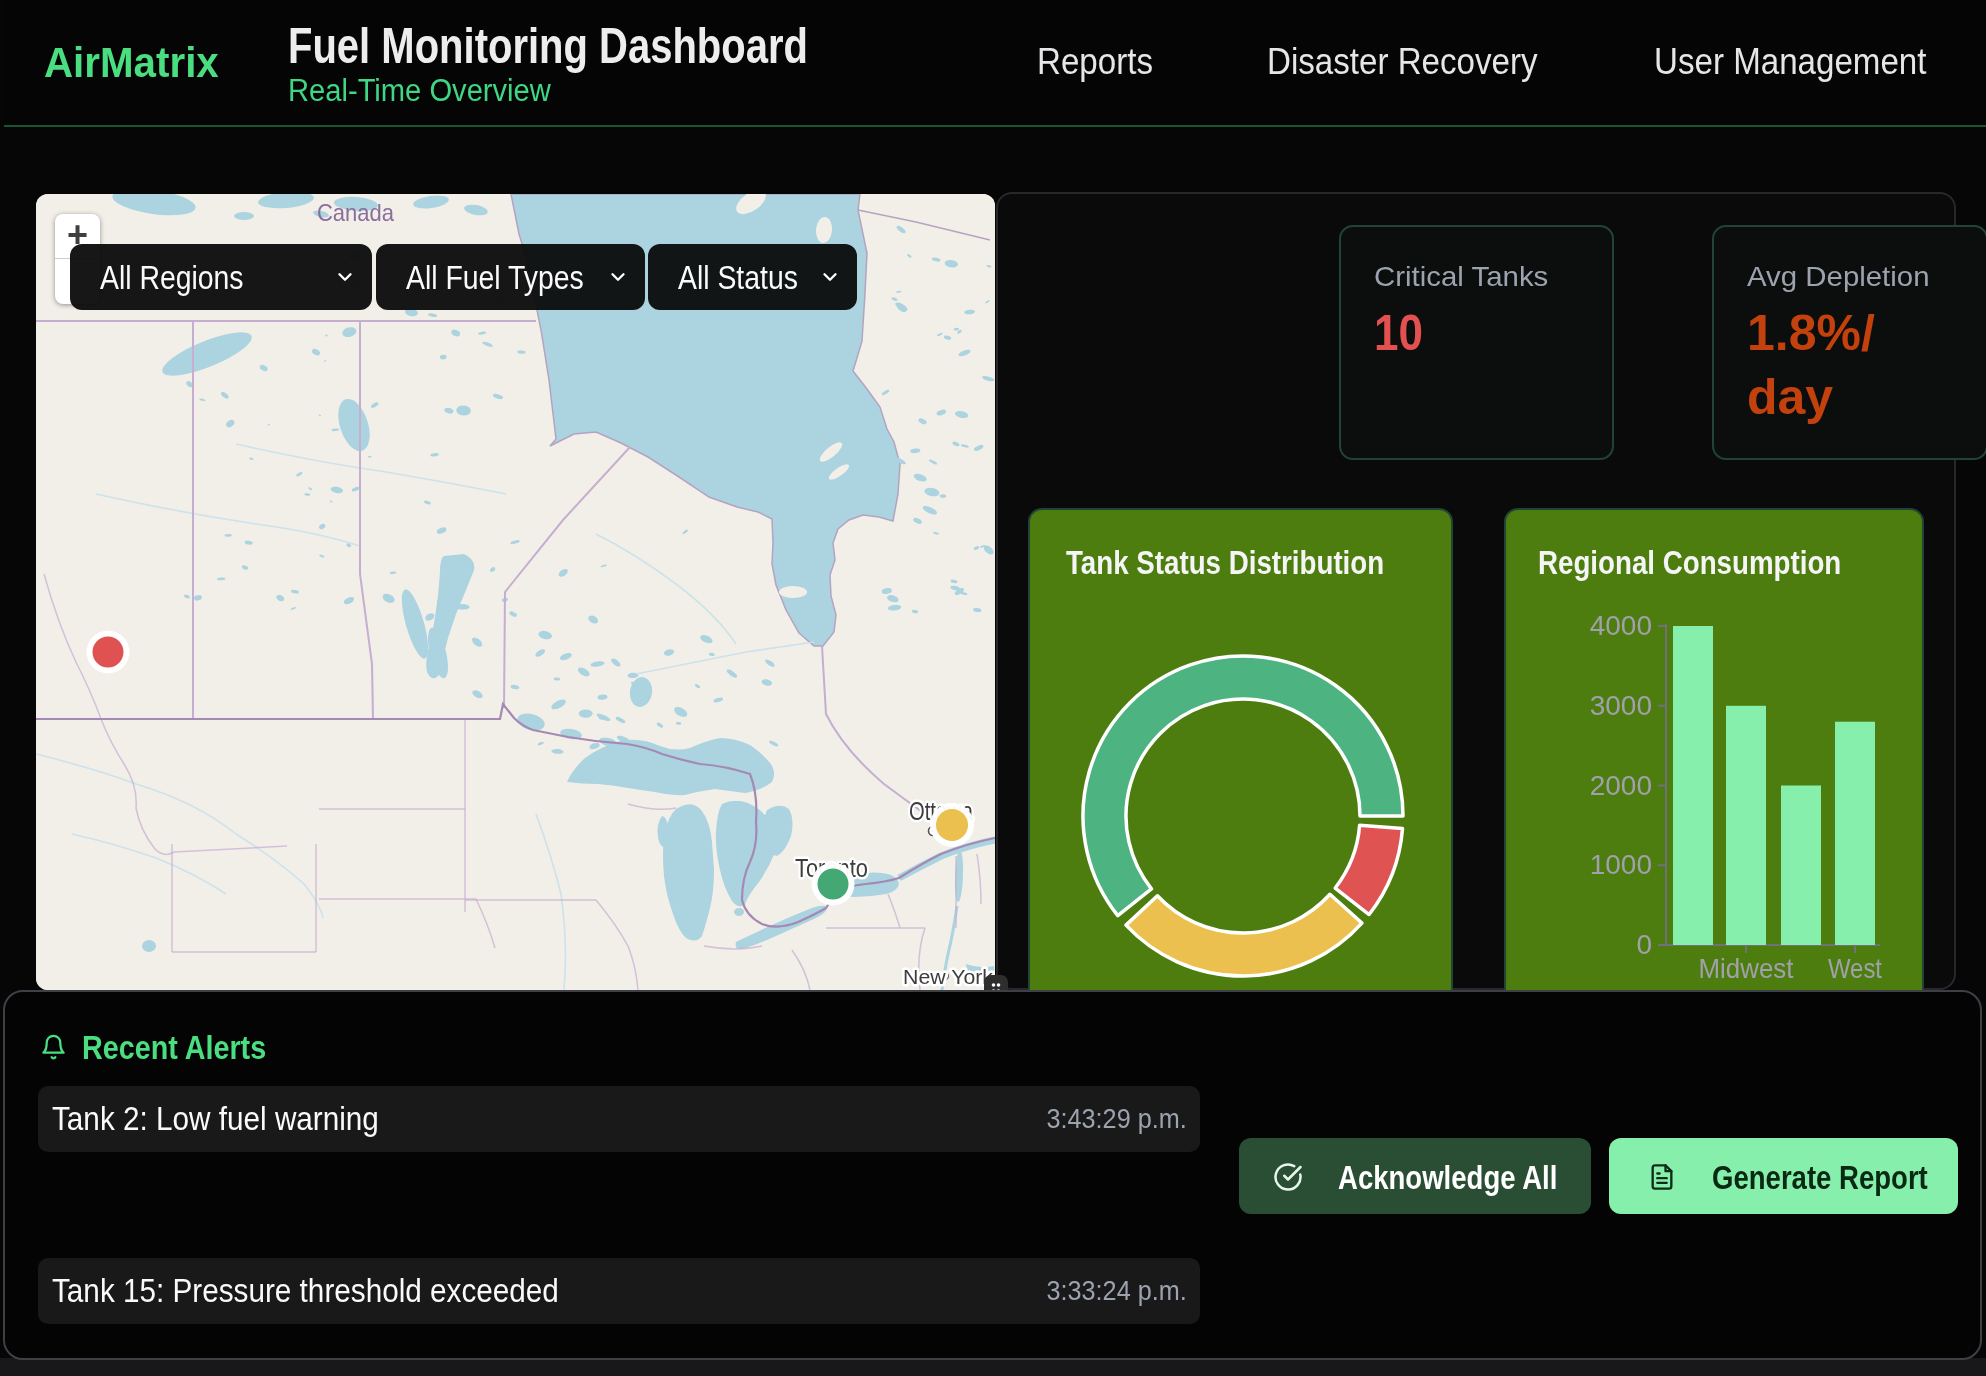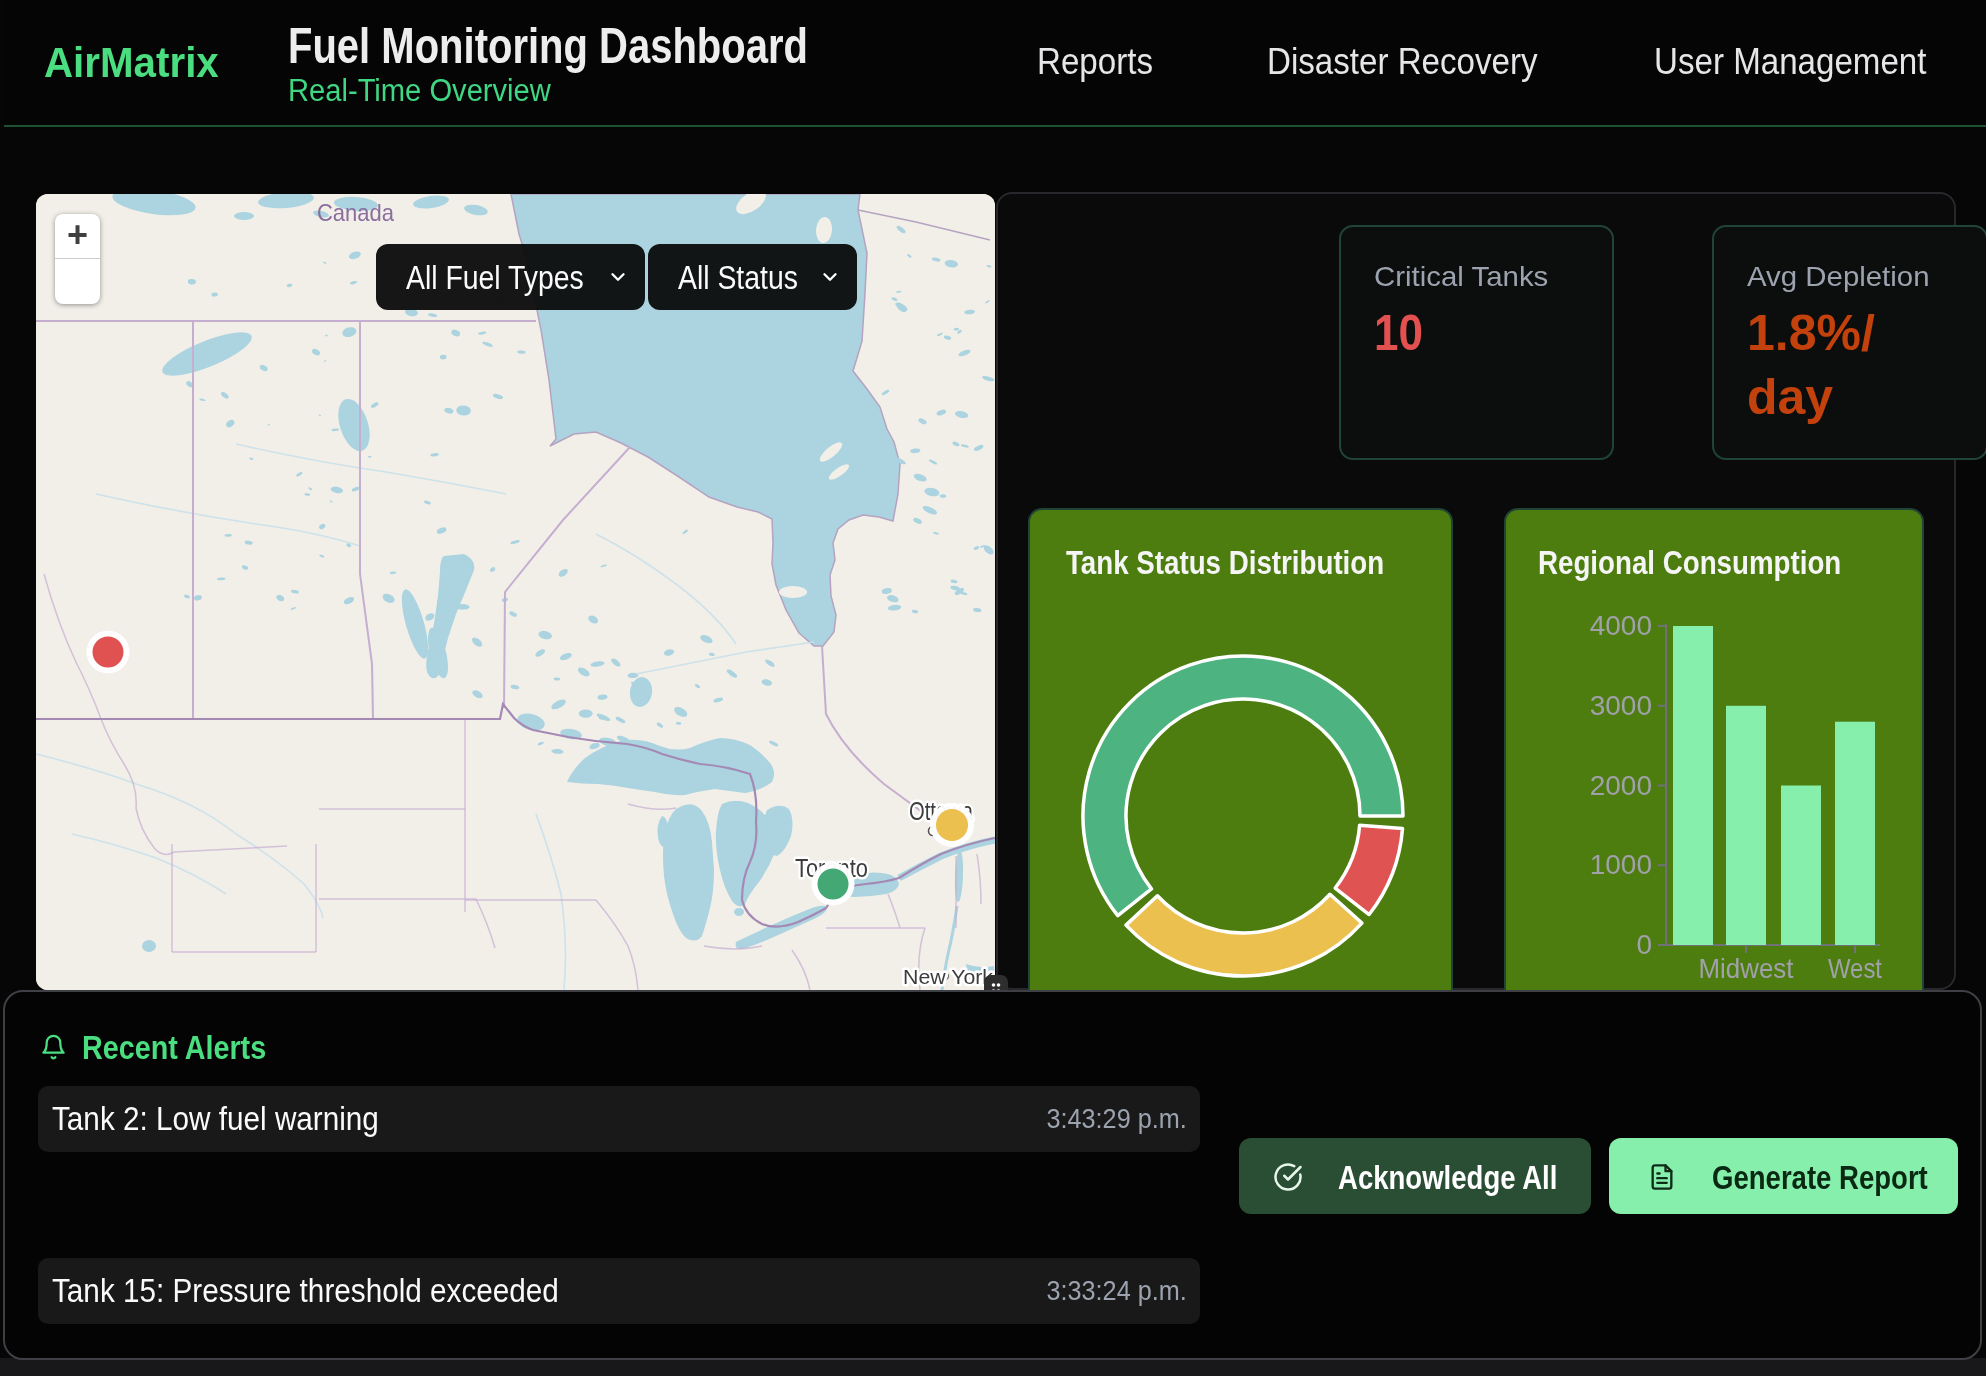--- a/index.html
+++ b/index.html
@@ -277,20 +277,26 @@
         <circle cx="916" cy="631" r="22" fill="#fff" opacity="0.96"></circle>
         <circle cx="916" cy="631" r="16" fill="#ecc04f"></circle>
         <circle cx="797" cy="690" r="21.5" fill="#fff" opacity="0.96"></circle>
         <circle cx="797" cy="690" r="15.5" fill="#43a873"></circle>
       </svg>
     <div class="abs" style="left:19px;top:20px;width:45px;height:90px;background:#fff;border-radius:8px;
          box-shadow:0 1px 5px rgba(0,0,0,0.4);"></div>
     <div class="abs" style="left:19px;top:20px;width:45px;height:45px;color:#404040;font-size:36px;
          font-weight:bold;text-align:center;line-height:42px;">+</div>
     <div class="abs" style="left:19px;top:64px;width:45px;height:1px;background:#ccc;"></div>
+    <div class="pill" style="left:34px;top:50px;width:302px;">
+      <div class="pilltext" style="left:30px;">All Regions</div>
+      <div class="abs" style="right:16px;top:22px;"><svg width="22" height="22" viewBox="0 0 24 24" fill="none" stroke="#fff" stroke-width="2.6" stroke-linecap="round" stroke-linejoin="round">
+            <path d="m6 9 6 6 6-6"></path>
+          </svg></div>
+      </div>
     <div class="pill" style="left:340px;top:50px;width:269px;">
       <div class="pilltext" style="left:30px;">All Fuel Types</div>
       <div class="abs" style="right:16px;top:22px;"><svg width="22" height="22" viewBox="0 0 24 24" fill="none" stroke="#fff" stroke-width="2.6" stroke-linecap="round" stroke-linejoin="round">
             <path d="m6 9 6 6 6-6"></path>
           </svg></div>
       </div>
     <div class="pill" style="left:612px;top:50px;width:209px;">
       <div class="pilltext" style="left:30px;">All Status</div>
       <div class="abs" style="right:16px;top:22px;"><svg width="22" height="22" viewBox="0 0 24 24" fill="none" stroke="#fff" stroke-width="2.6" stroke-linecap="round" stroke-linejoin="round">
             <path d="m6 9 6 6 6-6"></path>

